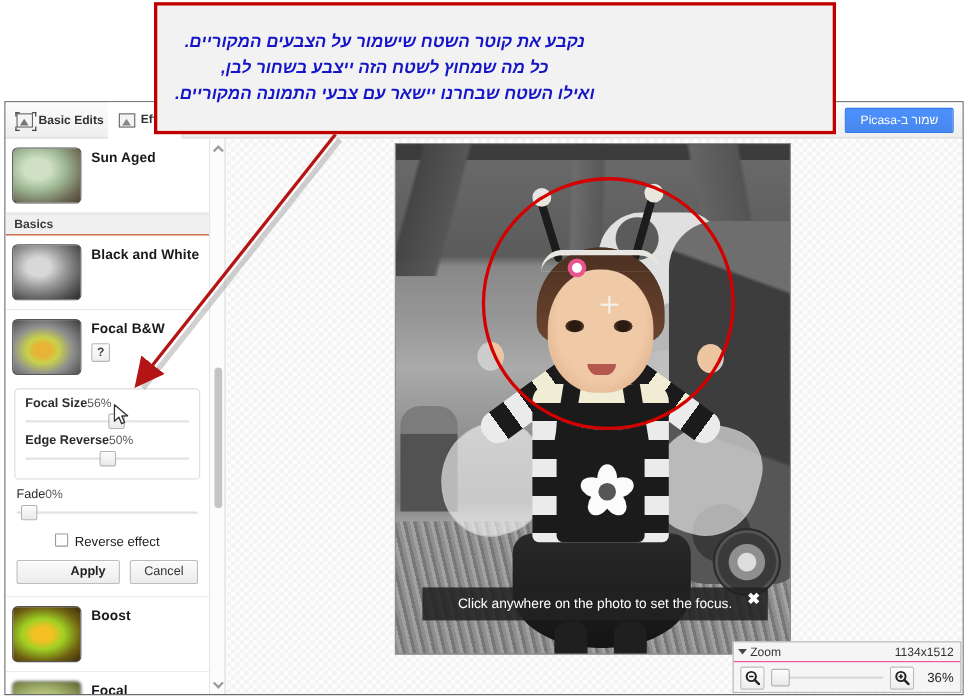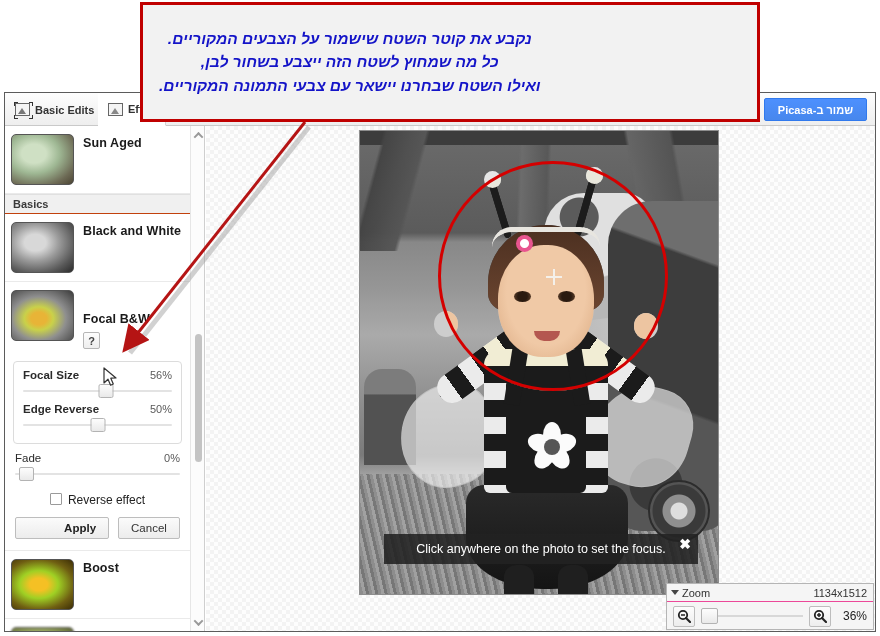--- a/index.html
+++ b/index.html
@@ -67,21 +67,21 @@
   }
   .tab-icon.effects::after {
     border-bottom-color: #888;
   }
   .save-btn {
     position: absolute; right: 8px; top: 5px;
     height: 23px; padding: 0 13px;
     display: flex; align-items: center; justify-content: center;
     background: linear-gradient(#4d90fe, #4787ed);
     border: 1px solid #3079ed; border-radius: 2px;
-    color: #ffffff; font-size: 11px; font-weight: bold;
+    color: #ffffff; font-size: 11px; font-weight: normal;
     direction: rtl; cursor: pointer;
   }
 
   
   .sidebar {
     position: absolute; left: 0; top: 33px;
     width: 200px; bottom: 0;
     background: #ffffff;
     border-right: 1px solid #cfcfcf;
   }
@@ -96,21 +96,21 @@
   }
   .fx-thumb {
     width: 63px; height: 51px; border-radius: 5px; flex: none;
     border: 1px solid #555;
     background-size: cover;
   }
   .fx-label {
     font-size: 12.5px; font-weight: bold; color: #1a1a1a;
     padding-top: 2px; letter-spacing: .1px;
   }
-  .fx-body { display: flex; flex-direction: column; gap: 6px; margin-top: 20px; }
+  .fx-body { display: flex; flex-direction: column; gap: 6px; }
   .section-head {
     background: #f0f0f0; border-top: 1px solid #e0e0e0; border-bottom: 1px solid #c2410c;
     font-size: 11px; font-weight: bold; color: #3a3a3a;
     padding: 3px 8px;
   }
   .help-btn {
     width: 17px; height: 17px; border: 1px solid #b6b6b6; border-radius: 2px;
     background: linear-gradient(#fdfdfd,#eeeeee);
     font-size: 11px; font-weight: bold; color: #444;
     display: flex; align-items: center; justify-content: center;
@@ -119,21 +119,21 @@
 
   
   .slider-panel {
     margin: 4px 8px 0 8px;
     border: 1px solid #dcdcdc; border-radius: 4px;
     padding: 7px 9px 10px 9px;
     background: #fff;
   }
   .slider-block { margin-bottom: 4px; }
   .slider-head {
-    display: flex; justify-content: space-between; align-items: baseline;
+    display: flex; justify-content: flex-start; align-items: baseline;
     font-size: 11.5px; color: #2b2b2b; font-weight: bold;
   }
   .slider-head .pct { color: #5a5a5a; font-weight: normal; font-size: 11px; }
   .track {
     position: relative; height: 16px; margin-top: 2px;
   }
   .track::before {
     content: ""; position: absolute; left: 0; right: 0; top: 7px;
     height: 2px; background: #e3e3e3; border-radius: 1px;
   }

